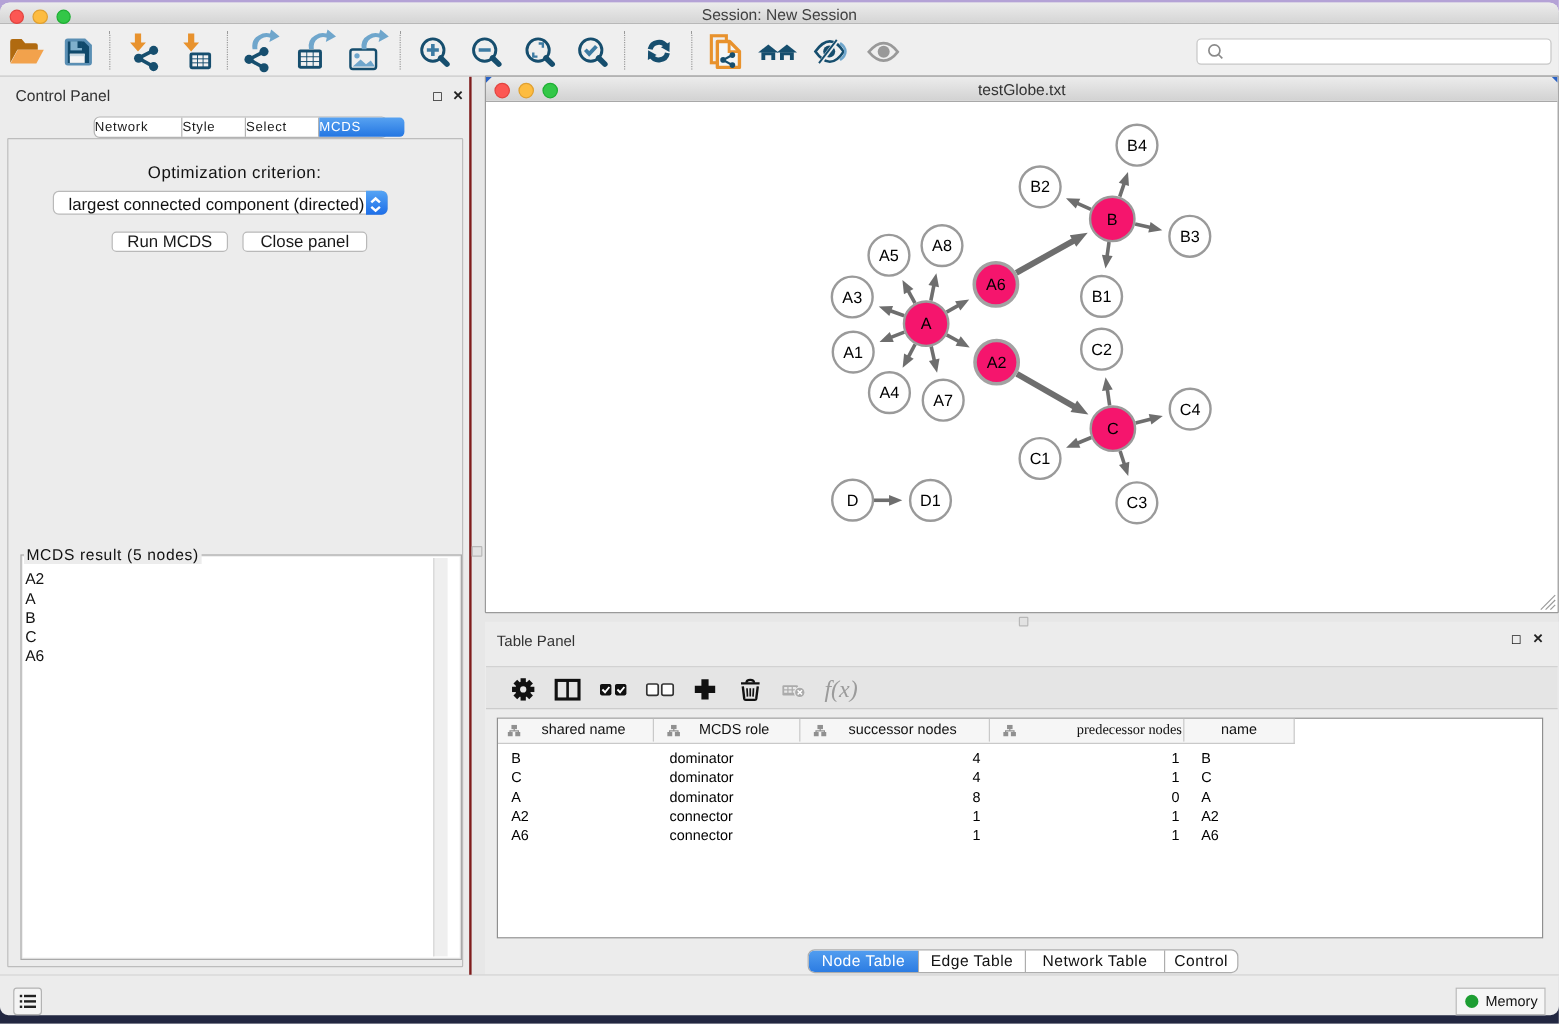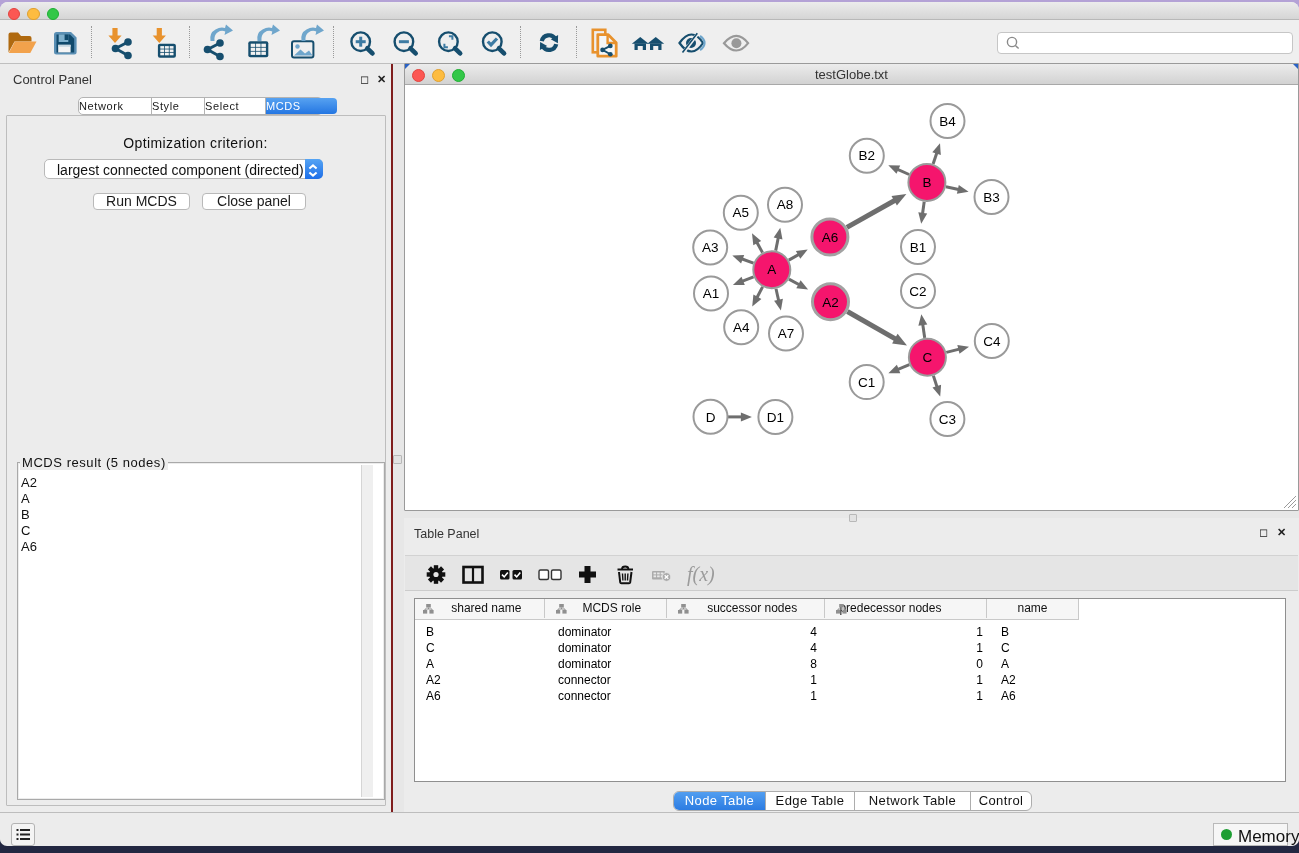--- a/index.html
+++ b/index.html
@@ -58,31 +58,32 @@
   #tp-tabs{position:absolute;left:269px;top:273px;height:18px;display:flex;
       border:1px solid #adadad;border-radius:6px;background:#fff;}
   #tp-tabs .tab{font-size:13px;letter-spacing:0.4px;color:#111;line-height:18px;text-align:center;
       border-right:1px solid #adadad;}
   #tp-tabs .tab:last-child{border-right:none;}
   #tp-tabs .tab.sel{background:linear-gradient(180deg,#529ef0,#2c7ce2);color:#fff;border-radius:5px 0 0 5px;}
   
   #statusbar{position:absolute;left:0;top:810px;width:1299px;height:32px;
       background:#ececec;border-top:1px solid #bdbdbd;border-radius:0 0 7px 7px;}
   #membtn{position:absolute;right:11px;top:10px;width:73px;height:21px;background:#f6f6f6;
-      border:1px solid #b9b9b9;font-size:17px;color:#111;}
+      border:1px solid #b9b9b9;font-size:12px;color:#111;}
   #listbtn{position:absolute;left:11px;top:10px;width:22px;height:21px;background:#f4f4f4;
       border:1px solid #b3b3b3;border-radius:3px;}
 </style>
 </head>
 <body>
 <div id="appwin">
   <div id="titlebar">
     <div class="tl t1"></div>
       <div class="tl t2"></div>
       <div class="tl t3"></div>
+    <div id="apptitle">Session: New Session</div>
   </div>
   <div id="toolbar">
     <span class="tsep" style="left:91px"></span>
     <span class="tsep" style="left:189px"></span>
     <span class="tsep" style="left:333px"></span>
     <span class="tsep" style="left:520px"></span>
     <span class="tsep" style="left:576px"></span>
     <div id="toolbaricons">
         <svg width="1299" height="43" viewBox="0 0 1299 43" style="position:absolute;left:0;top:0;">
 <path d="M8.5 32.5 V14.5 q0-2 2-2 h7.5 l3 3.5 h8.5 q2 0 2 2 v3.5 h-17 z" fill="#b06a10"></path>
@@ -364,21 +365,21 @@
           <rect x="255.7" y="19.4" width="2.6" height="1.9" fill="#e8e8e8"></rect>
           <circle cx="261.5" cy="21" r="4.4" fill="#ababab" stroke="#e8e8e8" stroke-width="1"></circle>
           <path d="M259.7 19.2 l3.6 3.6 M263.3 19.2 l-3.6 3.6" stroke="#fff" stroke-width="1.3"></path>
           <text x="282" y="25" font-family="Liberation Serif, serif" font-style="italic" font-size="20" fill="#9b9b9b">f(x)</text>
         </svg></div>
     <div id="tp-table">
         <div style="position:absolute;left:0;top:0;width:663px;height:20px;background:#f6f6f6;border-bottom:1px solid #c9c9c9;border-right:1px solid #c9c9c9;font-size:12px;color:#111;">
           <div style="position:absolute;left:0px;top:0;width:128.6px;height:19px;padding-left:14px;text-align:center;line-height:19px;box-sizing:border-box;">shared name</div>
           <div style="position:absolute;left:128.6px;top:0;width:121.4px;height:19px;border-left:1px solid #c9c9c9;padding-left:14px;text-align:center;line-height:19px;box-sizing:border-box;">MCDS role</div>
           <div style="position:absolute;left:251px;top:0;width:157.39999999999998px;height:19px;border-left:1px solid #c9c9c9;padding-left:14px;text-align:center;line-height:19px;box-sizing:border-box;">successor nodes</div>
-          <div style="position:absolute;left:409.4px;top:0;width:160.60000000000002px;height:19px;border-left:1px solid #c9c9c9;padding-left:14px;text-align:left;line-height:19px;box-sizing:border-box;">predecessor nodes</div>
+          <div style="position:absolute;left:409.4px;top:0;width:160.60000000000002px;height:19px;border-left:1px solid #c9c9c9;padding-left:14px;text-align:right;line-height:19px;box-sizing:border-box;font-family:Liberation Serif, serif;">predecessor nodes</div>
           <div style="position:absolute;left:571px;top:0;width:92px;height:19px;border-left:1px solid #c9c9c9;text-align:center;line-height:19px;box-sizing:border-box;">name</div>
           <svg width="11" height="10" style="position:absolute;left:8px;top:5px;">
             <rect x="3.2" y="0" width="4.6" height="3.6" fill="#909090"></rect>
             <rect x="0" y="6" width="4.2" height="3.6" fill="#909090"></rect>
             <rect x="6.4" y="6" width="4.2" height="3.6" fill="#909090"></rect>
             <path d="M5.5 3.6 v1.4 M2 6 v-1 h7 v1" stroke="#909090" stroke-width="1" fill="none"></path>
           </svg>
           <svg width="11" height="10" style="position:absolute;left:141px;top:5px;">
             <rect x="3.2" y="0" width="4.6" height="3.6" fill="#909090"></rect>
             <rect x="0" y="6" width="4.2" height="3.6" fill="#909090"></rect>

